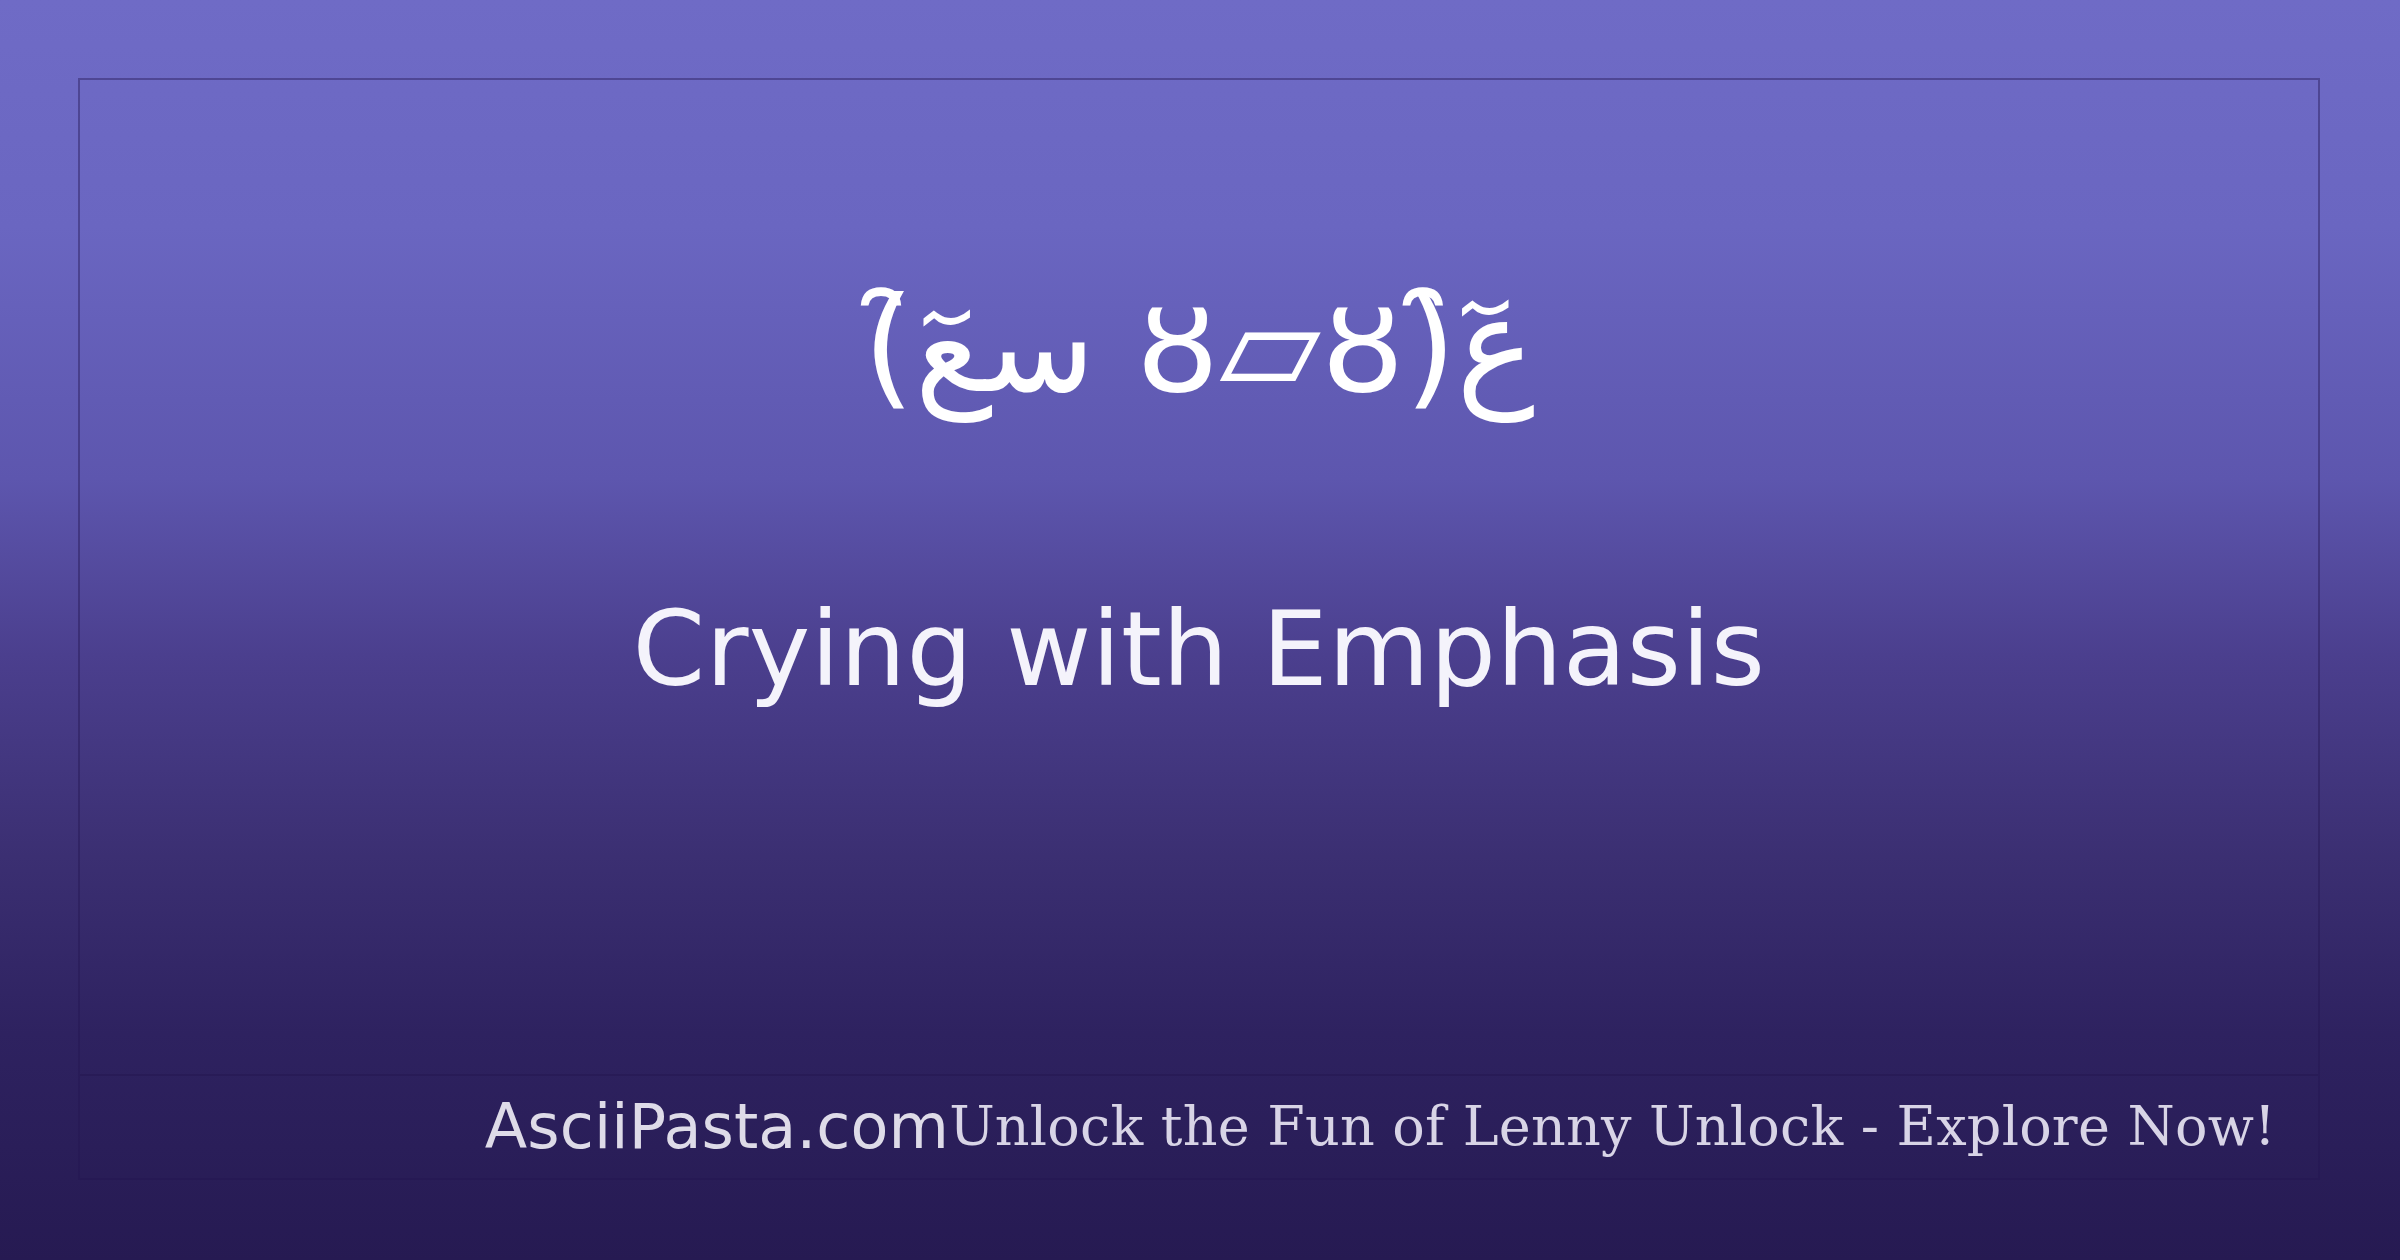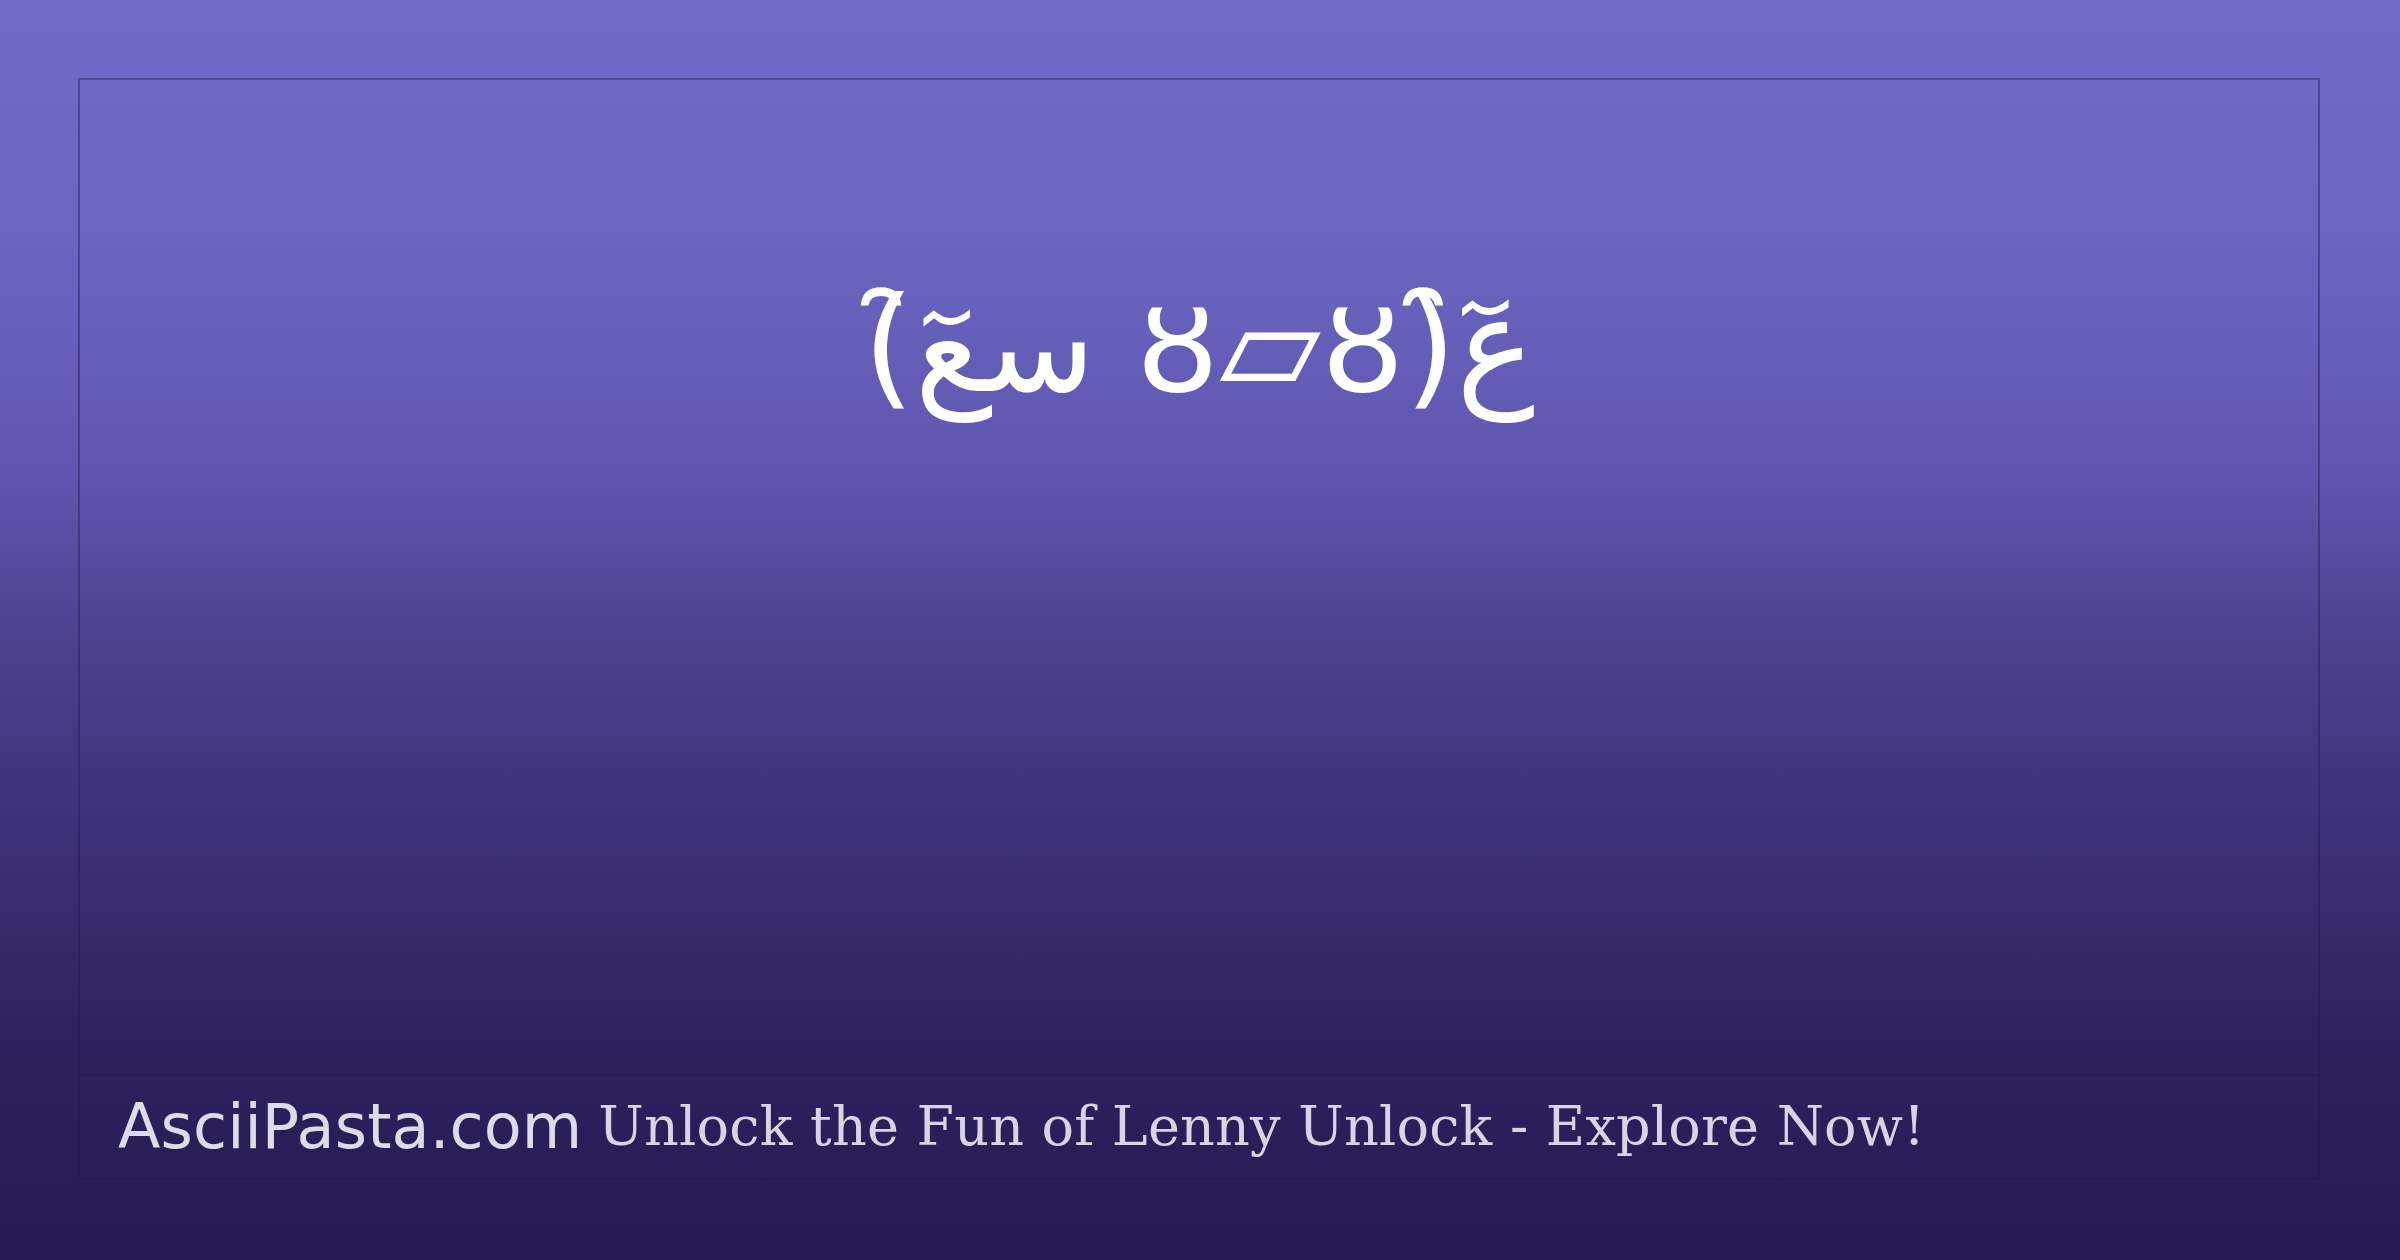--- a/index.html
+++ b/index.html
@@ -83,24 +83,23 @@
     white-space: nowrap;
   }
 
   
   .footer {
     flex: 0 0 auto;
     height: 104px;
     border-top: 2px solid rgba(35, 22, 80, 0.5);
     display: flex;
     align-items: center;
-    justify-content: flex-start;
+    justify-content: flex-end;
     padding: 0 42px 0 38px;
     box-sizing: border-box;
-    gap: 16px;
   }
 
   .brand {
     color: #dedbe8;
     font-family: "DejaVu Sans", sans-serif;
     font-size: 62px;
     font-weight: 400;
     line-height: 1;
     letter-spacing: 0.002em;
     white-space: nowrap;
@@ -122,20 +121,23 @@
 <div class="canvas">
 
   <div class="card">
 
     <div class="stage">
 
       <div class="face-wrap">
         <span class="face">(ع̑ٓس ȣ▱ȣ)ع̑ٓ</span>
       </div>
 
+      <div class="title-wrap">
+        <span class="title">Crying with Emphasis</span>
+      </div>
 
     </div>
 
     <div class="footer">
       <span class="brand">AsciiPasta.com</span>
       <span class="tagline">Unlock the Fun of Lenny Unlock - Explore Now!</span>
     </div>
 
   </div>
 

